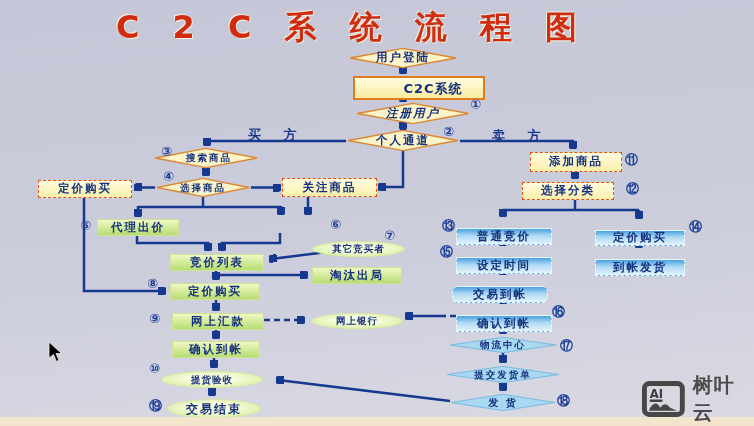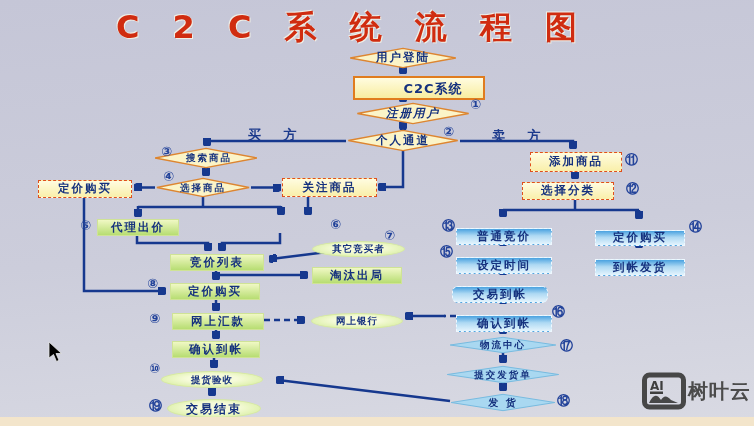--- a/index.html
+++ b/index.html
@@ -23,21 +23,21 @@
   .big .lbl{font-size:13px;letter-spacing:1px;}
   .shp{position:absolute;left:0;top:0;width:100%;height:100%;overflow:visible;}
   .dia-o polygon{fill:#fbf4c8;stroke:#dd8530;stroke-width:1.4;}
   .dia-b polygon{fill:#a9d8f1;stroke:#78bbe0;stroke-width:1;}
   .rect-y{background:linear-gradient(180deg,#fffce0,#f9efaa);border:1px dashed #e04f1d;}
   .rect-y2{background:linear-gradient(180deg,#fffce0,#f8eda0);border:2px solid #e07c1e;}
   .rect-g{background:linear-gradient(180deg,#f0f8c4,#b7dd72);border:1px solid #cfe396;}
   .rect-b{background:linear-gradient(180deg,#4aa2e0 0%,#aed9f3 45%,#e4f4fd 100%);border:1px dashed #eef8ff;margin-top:8px;}
   .lens-g{background:radial-gradient(ellipse at 50% 45%,#f6fbda 35%,#cfea90 100%);border:1px solid #d6e9a0;border-radius:50%;}
   .badge{position:absolute;z-index:3;font-size:13px;font-weight:bold;color:#23439a;line-height:1;}
-  #watermark{position:absolute;left:642px;top:372px;z-index:4;display:flex;align-items:center;gap:2px;}
+  #watermark{position:absolute;left:642px;top:372px;z-index:4;display:flex;align-items:center;gap:8px;}
   #watermark .brand{font-size:20px;font-weight:bold;color:#4b4b4b;letter-spacing:1px;}
   #bottomstrip{position:absolute;left:0;top:417px;width:754px;height:9px;background:#f3e5cb;z-index:2;}
   #cursor{position:absolute;left:48px;top:342px;z-index:5;}
 </style>
 </head>
 <body>
 
 <div id="stage">
 
   <svg id="wires" width="754" height="426">

